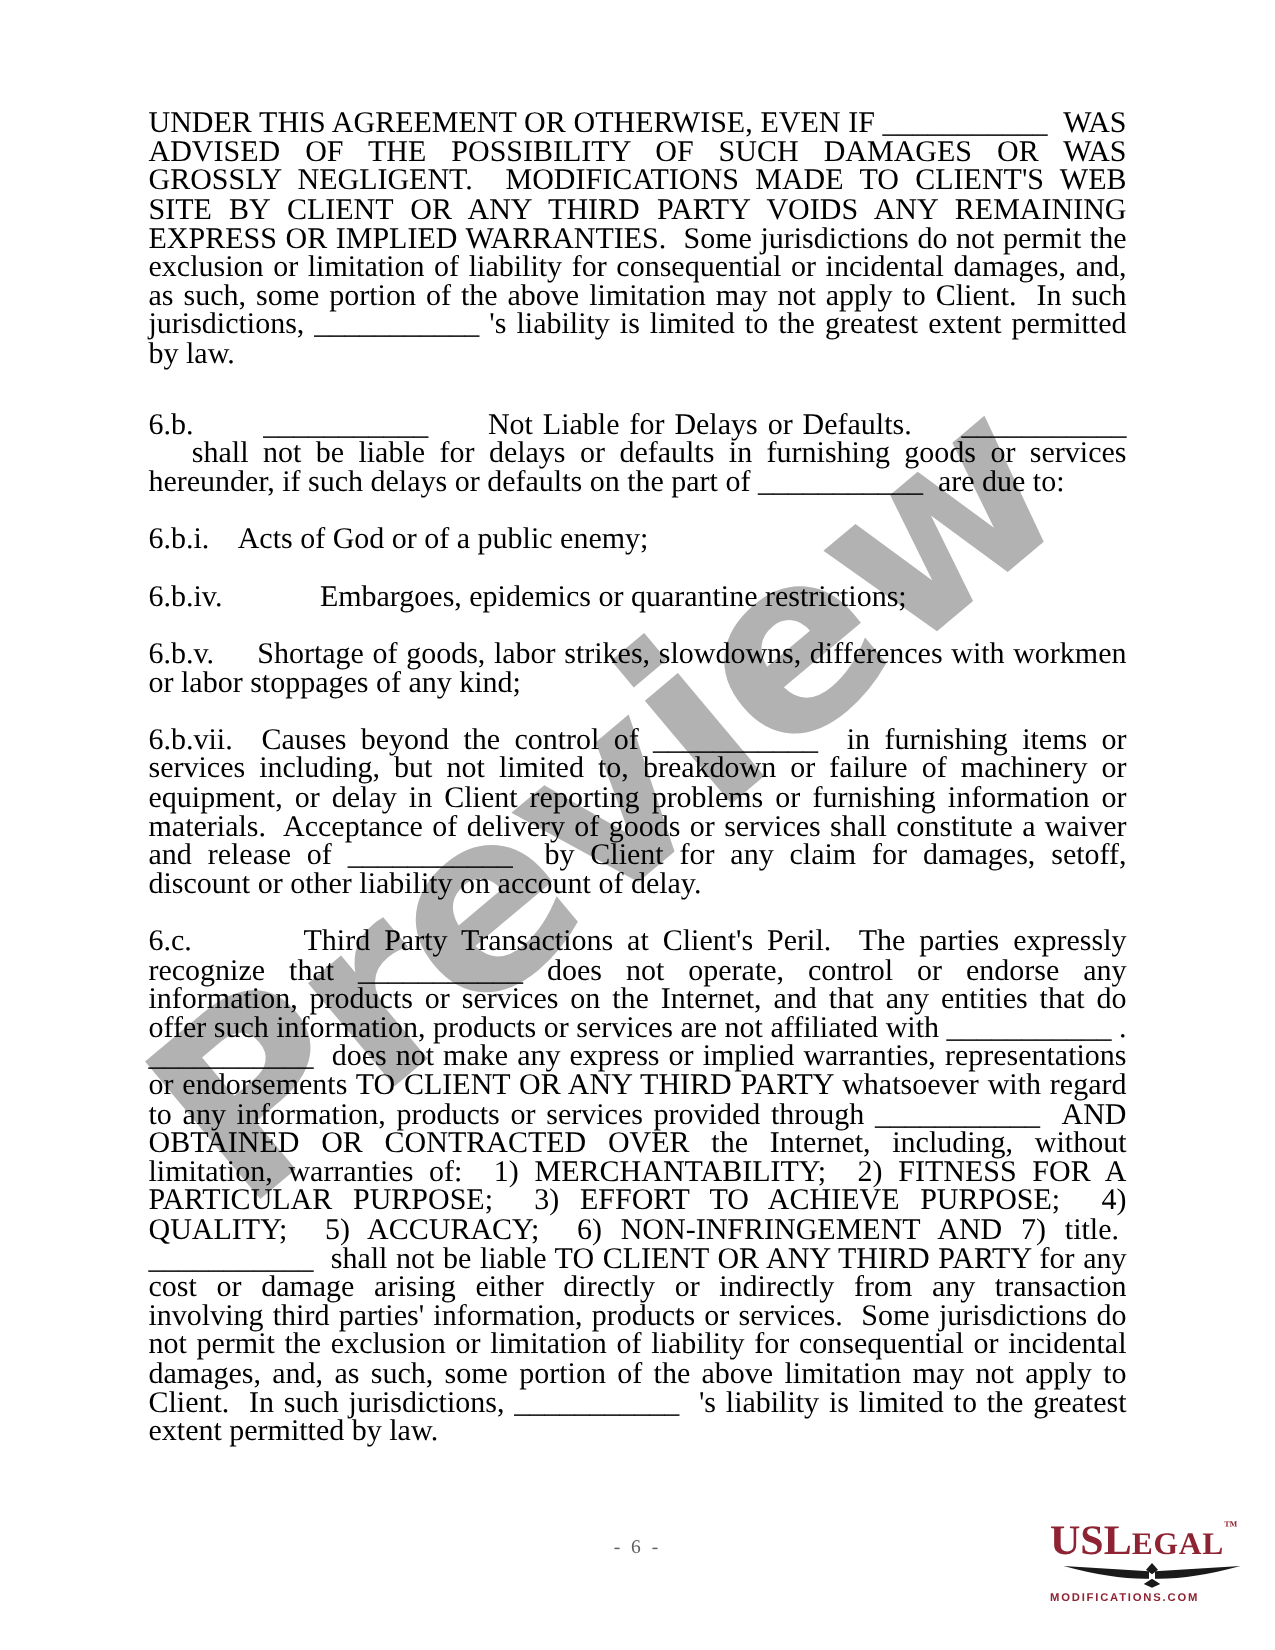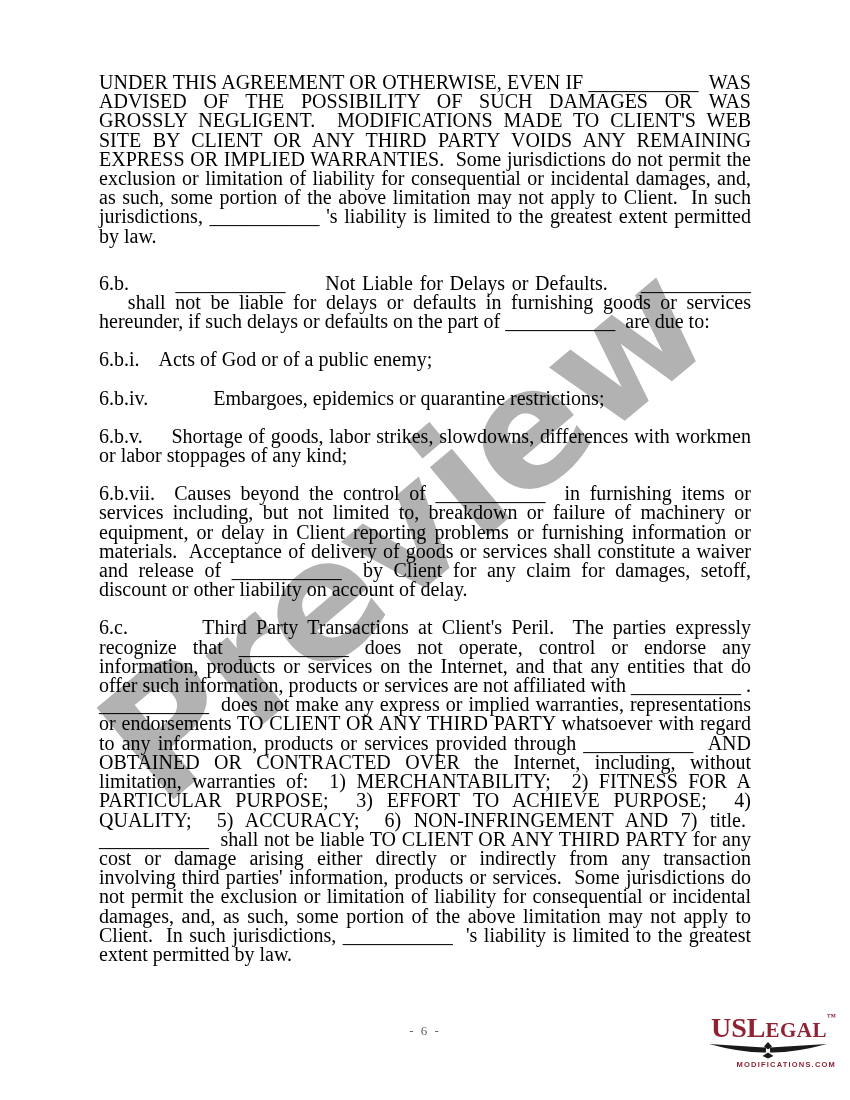--- a/index.html
+++ b/index.html
@@ -57,21 +57,21 @@
     letter-spacing: 2px;
     color: #5f5f5f;
     font-family: "Liberation Serif", serif;
   }
   .logo {
     position: absolute;
     left: 700px;
     top: 1014px;
     width: 136px;
     z-index: 2;
-    text-align: right;
+    text-align: left;
     line-height: 1;
   }
   .logo-brand {
     font-family: "Liberation Serif", serif;
     font-weight: bold;
     color: #8e2433;
     white-space: nowrap;
   }
   .brand-prefix { font-size: 28px; }
   .brand-suffix { font-size: 21px; letter-spacing: 0.5px; }

